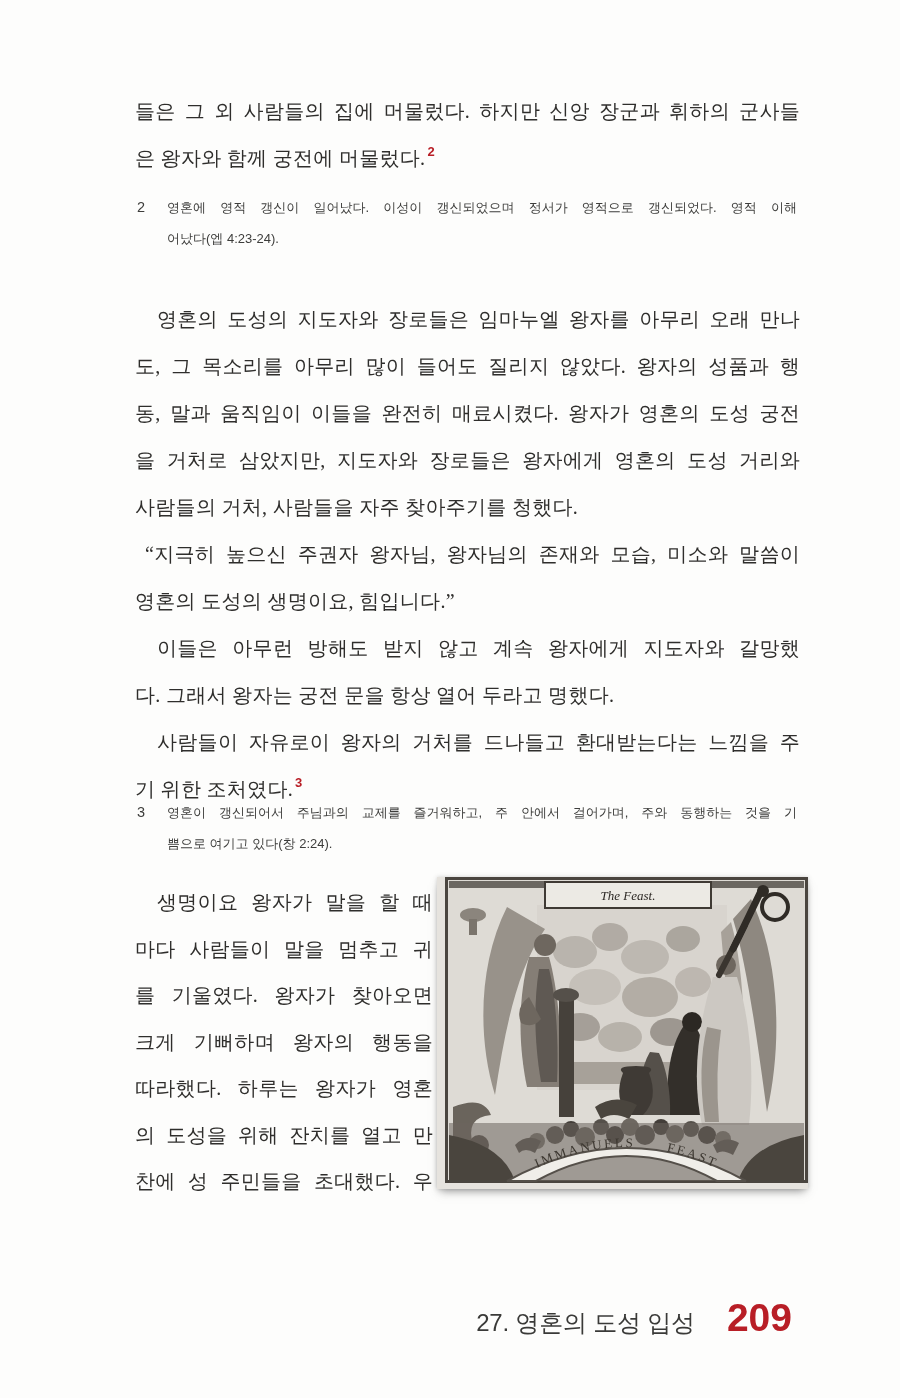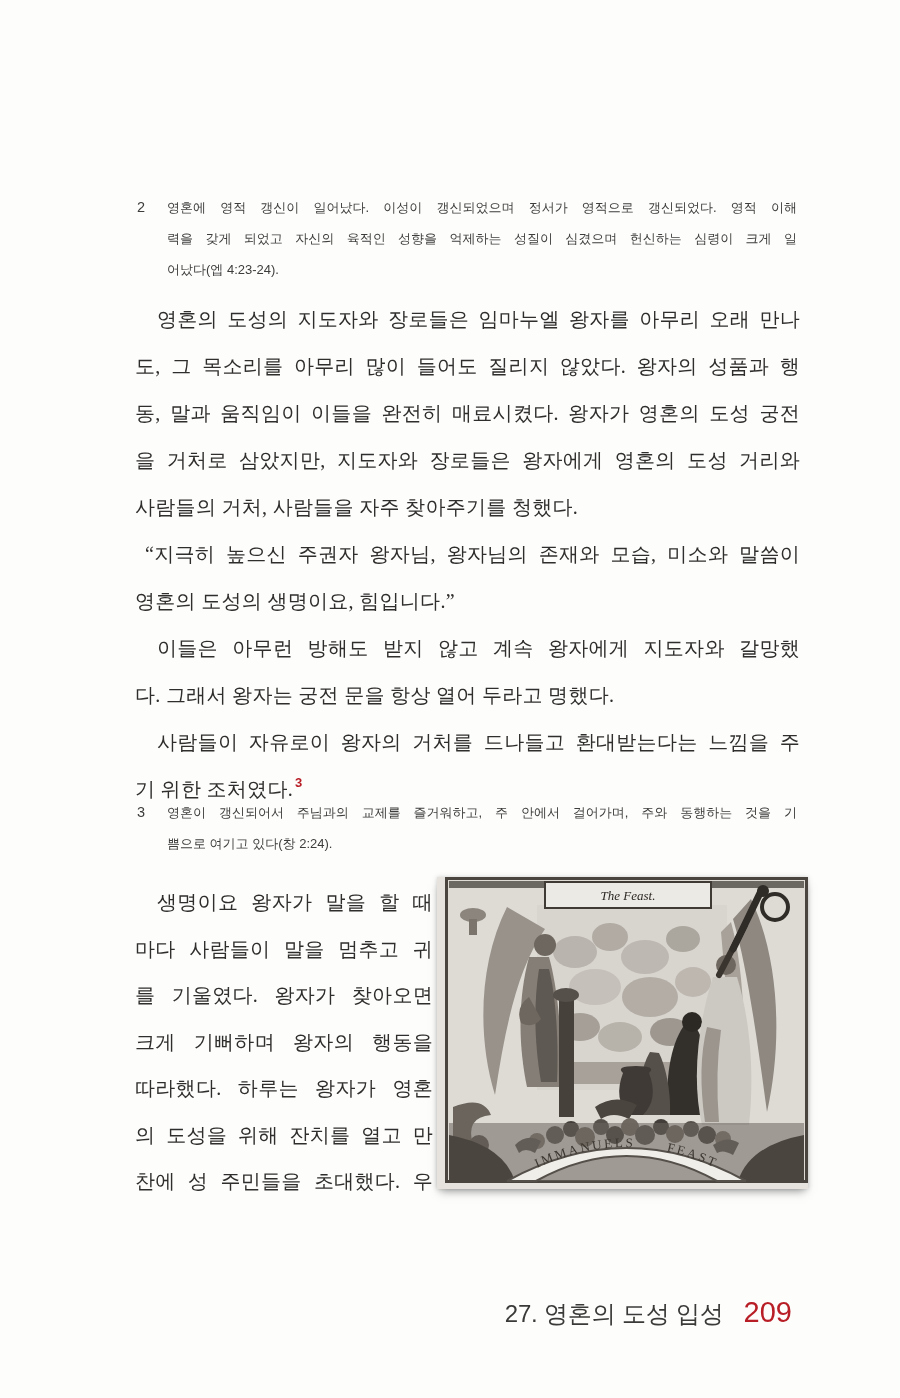--- a/index.html
+++ b/index.html
@@ -73,35 +73,38 @@
     position: absolute; top: 1296px; left: 300px; right: 108px;
     text-align: right;
     white-space: nowrap;
   }
   .footer .chapter {
     font-family: "Liberation Sans", "DejaVu Sans", sans-serif;
     font-size: 24px; color: #3a3a38; letter-spacing: -0.2px;
   }
   .footer .pagenum {
     font-family: "Liberation Sans", "DejaVu Sans", sans-serif;
-    font-size: 29px; font-weight: 400; color: #b81e26;
-    margin-left: 20px;
+    font-size: 39px; font-weight: 700; color: #b81e26;
+    margin-left: 32px;
   }
 </style>
 </head>
 <body>
 
 <div class="page">
 
+  <div class="para" style="top:88px;">
+    <div class="line">들은 그 외 사람들의 집에 머물렀다. 하지만 신앙 장군과 휘하의 군사들</div>
+    <div class="line last"><span>은 왕자와 함께 궁전에 머물렀다.</span><sup class="fn-ref">2</sup></div>
+  </div>
 
   <div class="footnote" style="top:192px;">
     <div class="fn-marker">2</div>
     <div class="fn-lines">
       <div class="line">영혼에 영적 갱신이 일어났다. 이성이 갱신되었으며 정서가 영적으로 갱신되었다. 영적 이해</div>
-      <div class="line">력을 갖게 되었고 자신의 육적인 성향을 억제하는 성질이 심겼으며 헌신하는 심령이 크게 일</div>
       <div class="line last">어났다(엡 4:23-24).</div>
     </div>
   </div>
 
   <div class="para" style="top:296px;">
     <div class="line indent">영혼의 도성의 지도자와 장로들은 임마누엘 왕자를 아무리 오래 만나</div>
     <div class="line">도, 그 목소리를 아무리 많이 들어도 질리지 않았다. 왕자의 성품과 행</div>
     <div class="line">동, 말과 움직임이 이들을 완전히 매료시켰다. 왕자가 영혼의 도성 궁전</div>
     <div class="line">을 거처로 삼았지만, 지도자와 장로들은 왕자에게 영혼의 도성 거리와</div>
     <div class="line last">사람들의 거처, 사람들을 자주 찾아주기를 청했다.</div>

